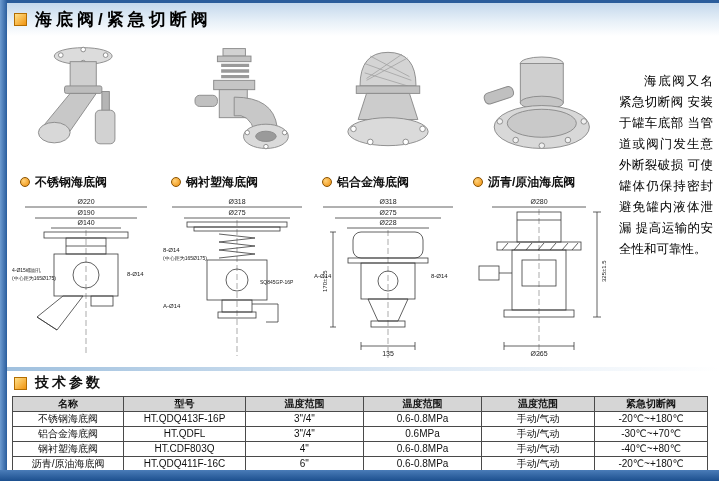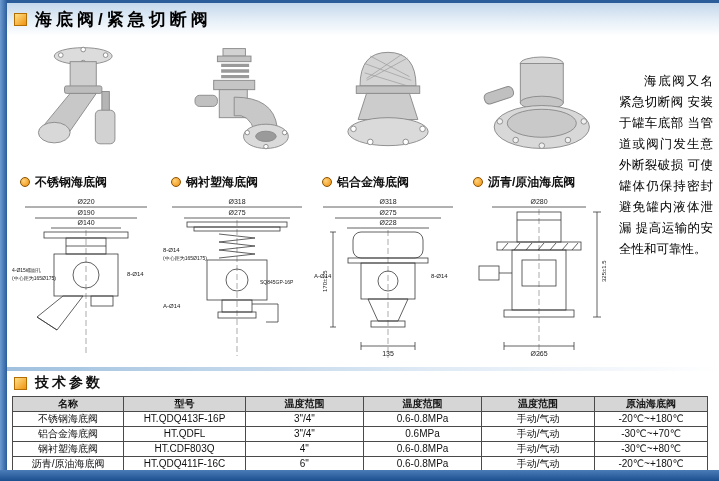--- a/index.html
+++ b/index.html
@@ -259,21 +259,21 @@
         <col style="width:16.25%">
         <col style="width:16.25%">
     </colgroup>
     <thead>
       <tr>
         <th>名称</th>
         <th>型号</th>
         <th>温度范围</th>
         <th>温度范围</th>
         <th>温度范围</th>
-        <th>原油海底阀</th>
+        <th>紧急切断阀</th>
       </tr>
     </thead>
     <tbody>
       <tr>
         <td>不锈钢海底阀</td>
         <td>HT.QDQ413F-16P</td>
         <td>3"/4"</td>
         <td>0.6-0.8MPa</td>
         <td>手动/气动</td>
         <td>-20℃~+180℃</td>
@@ -285,21 +285,21 @@
         <td>0.6MPa</td>
         <td>手动/气动</td>
         <td>-30℃~+70℃</td>
       </tr>
       <tr>
         <td>钢衬塑海底阀</td>
         <td>HT.CDF803Q</td>
         <td>4"</td>
         <td>0.6-0.8MPa</td>
         <td>手动/气动</td>
-        <td>-30℃~+80℃</td>
+        <td>-40℃~+80℃</td>
       </tr>
       <tr>
         <td>沥青/原油海底阀</td>
         <td>HT.QDQ411F-16C</td>
         <td>6"</td>
         <td>0.6-0.8MPa</td>
         <td>手动/气动</td>
         <td>-20℃~+180℃</td>
       </tr>
     </tbody>

